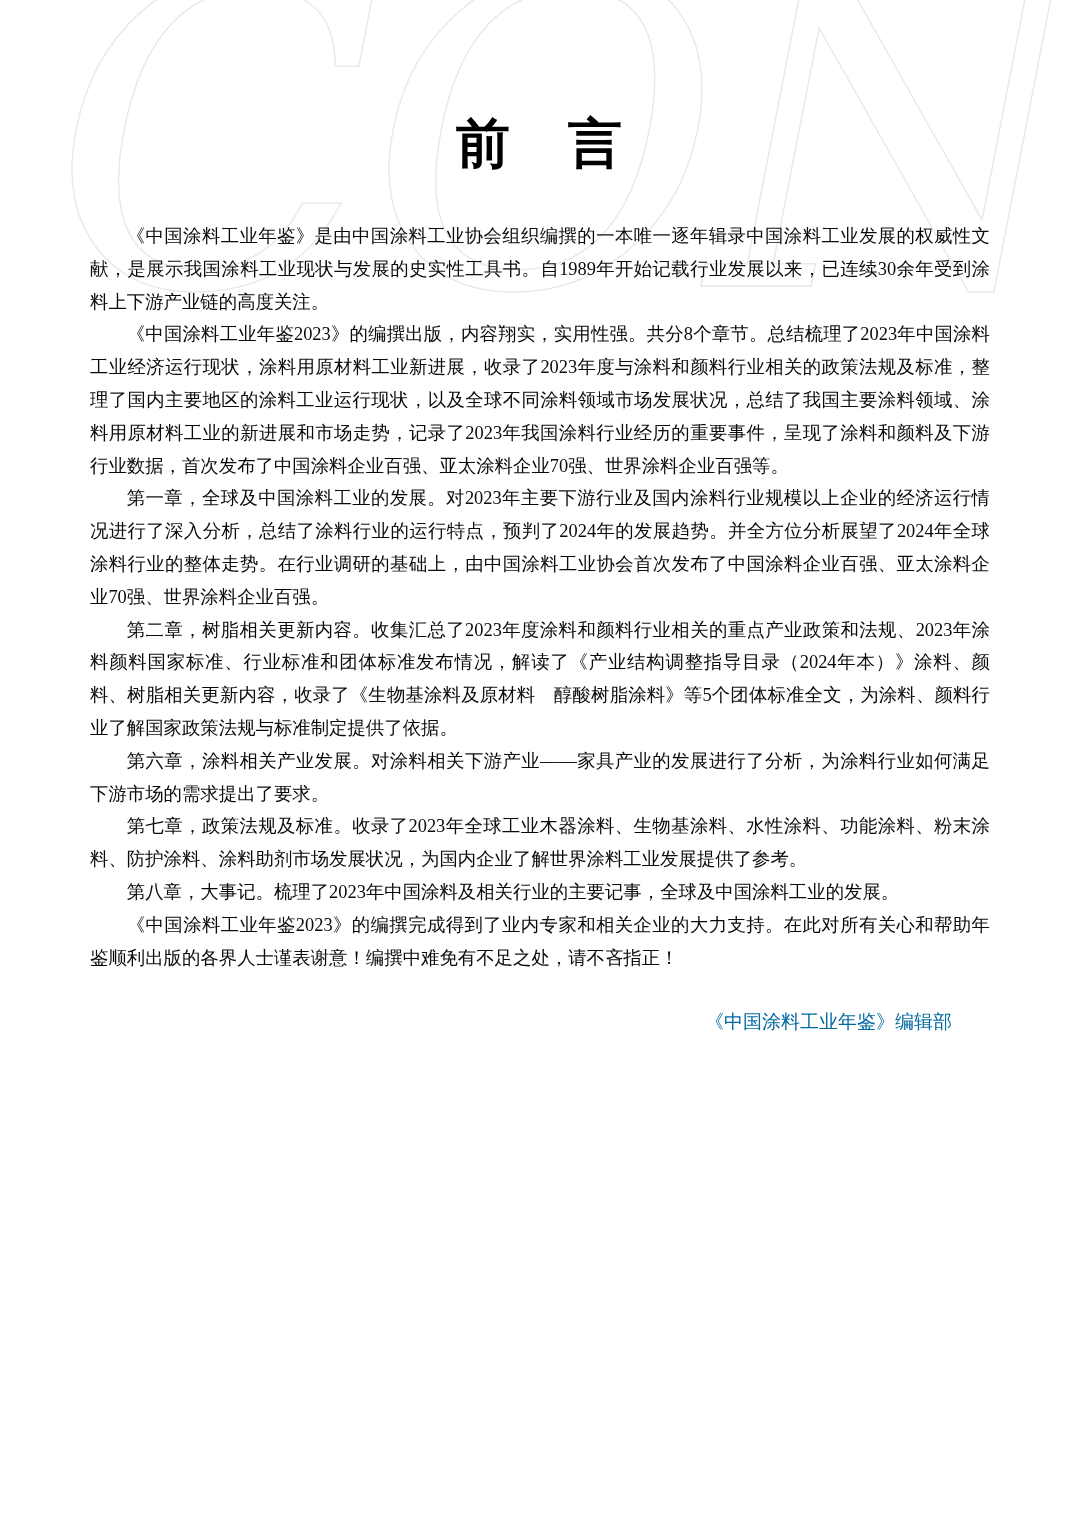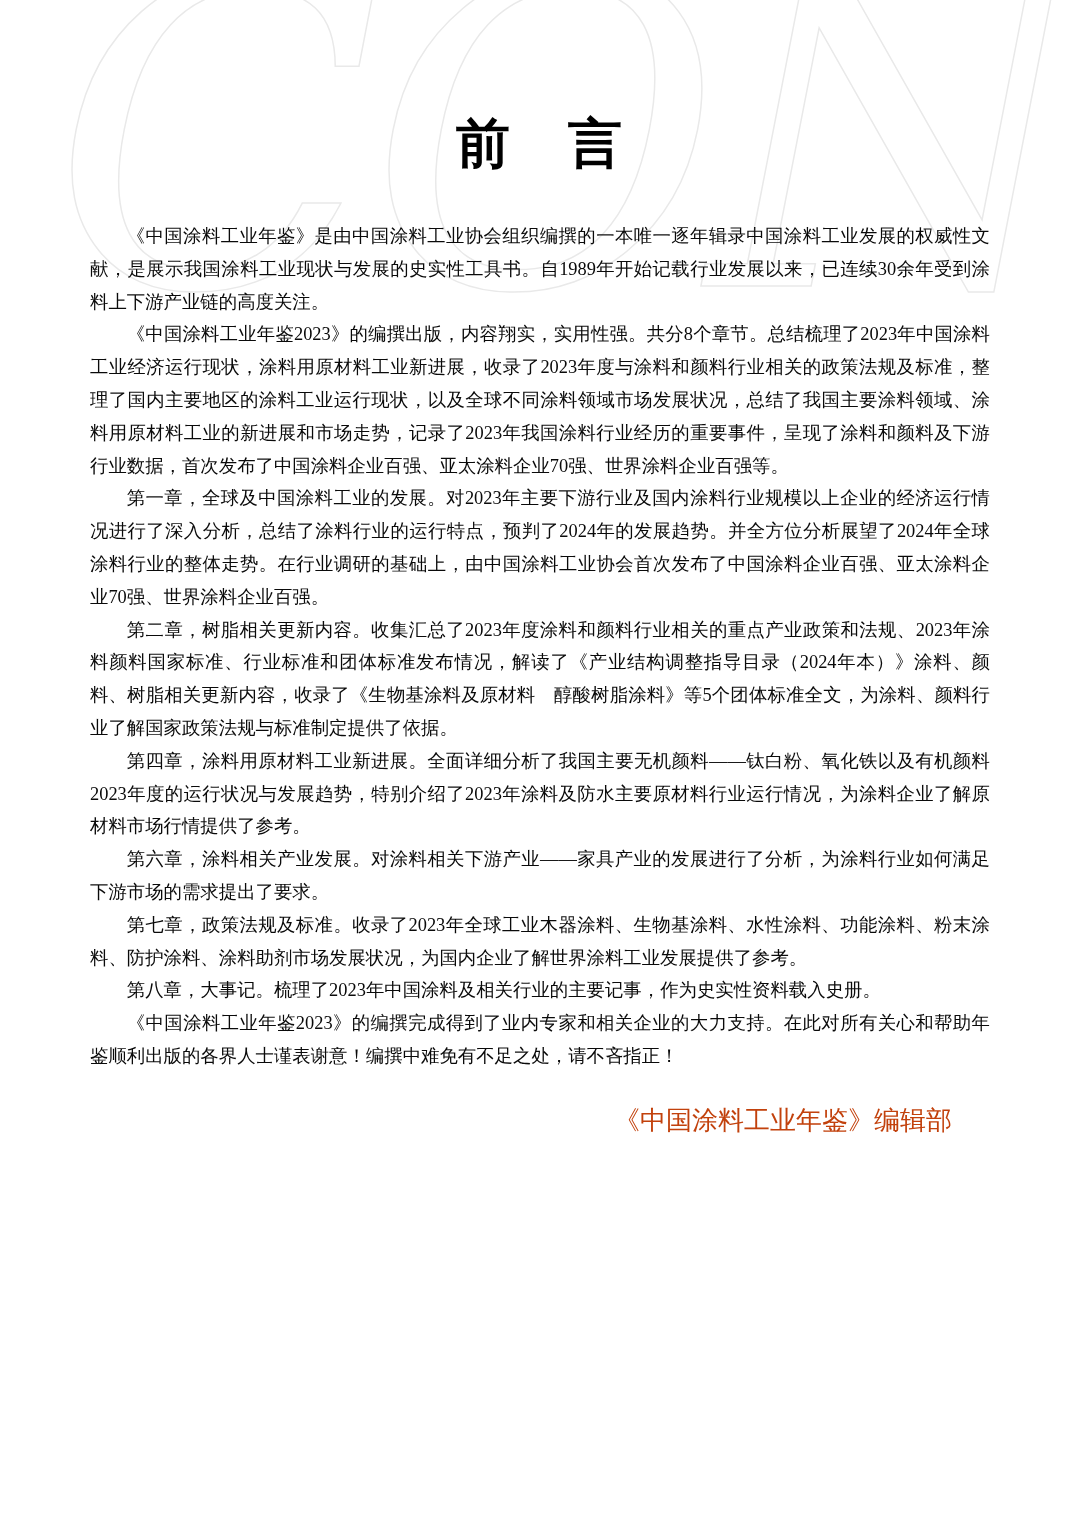--- a/index.html
+++ b/index.html
@@ -68,45 +68,44 @@
   .lead {
     font-family: "Liberation Sans", "DejaVu Sans", sans-serif;
     font-weight: normal;
   }
   .signature {
     margin: 30px 90px 0 90px;
     width: 900px;
     padding-right: 38px;
     box-sizing: border-box;
     text-align: right;
-    font-size: 26px;
+    font-size: 19px;
     line-height: 35px;
-    color: #c2410c;
+    color: #0369a1;
   }
 </style>
 </head>
 <body>
 
 <div class="page">
 
   <div class="watermark">CONT</div>
 
   <div class="content">
 
     <h1 class="page-title">前　言</h1>
 
     <div class="body-text">
       <p><span class="lead"></span><span>《中国涂料工业年鉴》是由中国涂料工业协会组织编撰的一本唯一逐年辑录中国涂料工业发展的权威性文献，是展示我国涂料工业现状与发展的史实性工具书。自1989年开始记载行业发展以来，已连续30余年受到涂料上下游产业链的高度关注。</span></p>
       <p><span class="lead"></span><span>《中国涂料工业年鉴2023》的编撰出版，内容翔实，实用性强。共分8个章节。总结梳理了2023年中国涂料工业经济运行现状，涂料用原材料工业新进展，收录了2023年度与涂料和颜料行业相关的政策法规及标准，整理了国内主要地区的涂料工业运行现状，以及全球不同涂料领域市场发展状况，总结了我国主要涂料领域、涂料用原材料工业的新进展和市场走势，记录了2023年我国涂料行业经历的重要事件，呈现了涂料和颜料及下游行业数据，首次发布了中国涂料企业百强、亚太涂料企业70强、世界涂料企业百强等。</span></p>
       <p><span class="lead">第一章，全球及中国涂料工业的发展</span><span>。对2023年主要下游行业及国内涂料行业规模以上企业的经济运行情况进行了深入分析，总结了涂料行业的运行特点，预判了2024年的发展趋势。并全方位分析展望了2024年全球涂料行业的整体走势。在行业调研的基础上，由中国涂料工业协会首次发布了中国涂料企业百强、亚太涂料企业70强、世界涂料企业百强。</span></p>
       <p><span class="lead">第二章，树脂相关更新内容</span><span>。收集汇总了2023年度涂料和颜料行业相关的重点产业政策和法规、2023年涂料颜料国家标准、行业标准和团体标准发布情况，解读了《产业结构调整指导目录（2024年本）》涂料、颜料、树脂相关更新内容，收录了《生物基涂料及原材料　醇酸树脂涂料》等5个团体标准全文，为涂料、颜料行业了解国家政策法规与标准制定提供了依据。</span></p>
-      <p><span class="lead">第四章，涂料用原材料工业新进展</span><span>。全面详细分析了我国主要无机颜料——钛白粉、氧化铁以及有机颜料2023年度的运行状况与发展趋势，特别介绍了2023年涂料及防水主要原材料行业运行情况，为涂料企业了解原材料市场行情提供了参考。</span></p>
       <p><span class="lead">第六章，涂料相关产业发展</span><span>。对涂料相关下游产业——家具产业的发展进行了分析，为涂料行业如何满足下游市场的需求提出了要求。</span></p>
       <p><span class="lead">第七章，政策法规及标准</span><span>。收录了2023年全球工业木器涂料、生物基涂料、水性涂料、功能涂料、粉末涂料、防护涂料、涂料助剂市场发展状况，为国内企业了解世界涂料工业发展提供了参考。</span></p>
-      <p><span class="lead">第八章，大事记</span><span>。梳理了2023年中国涂料及相关行业的主要记事，作为史实性资料载入史册。</span></p>
+      <p><span class="lead">第八章，大事记</span><span>。梳理了2023年中国涂料及相关行业的主要记事，全球及中国涂料工业的发展。</span></p>
       <p><span class="lead"></span><span>《中国涂料工业年鉴2023》的编撰完成得到了业内专家和相关企业的大力支持。在此对所有关心和帮助年鉴顺利出版的各界人士谨表谢意！编撰中难免有不足之处，请不吝指正！</span></p>
     </div>
 
     <div class="signature">
       <div>《中国涂料工业年鉴》编辑部</div>
     </div>
 
   </div>
 </div>
 

